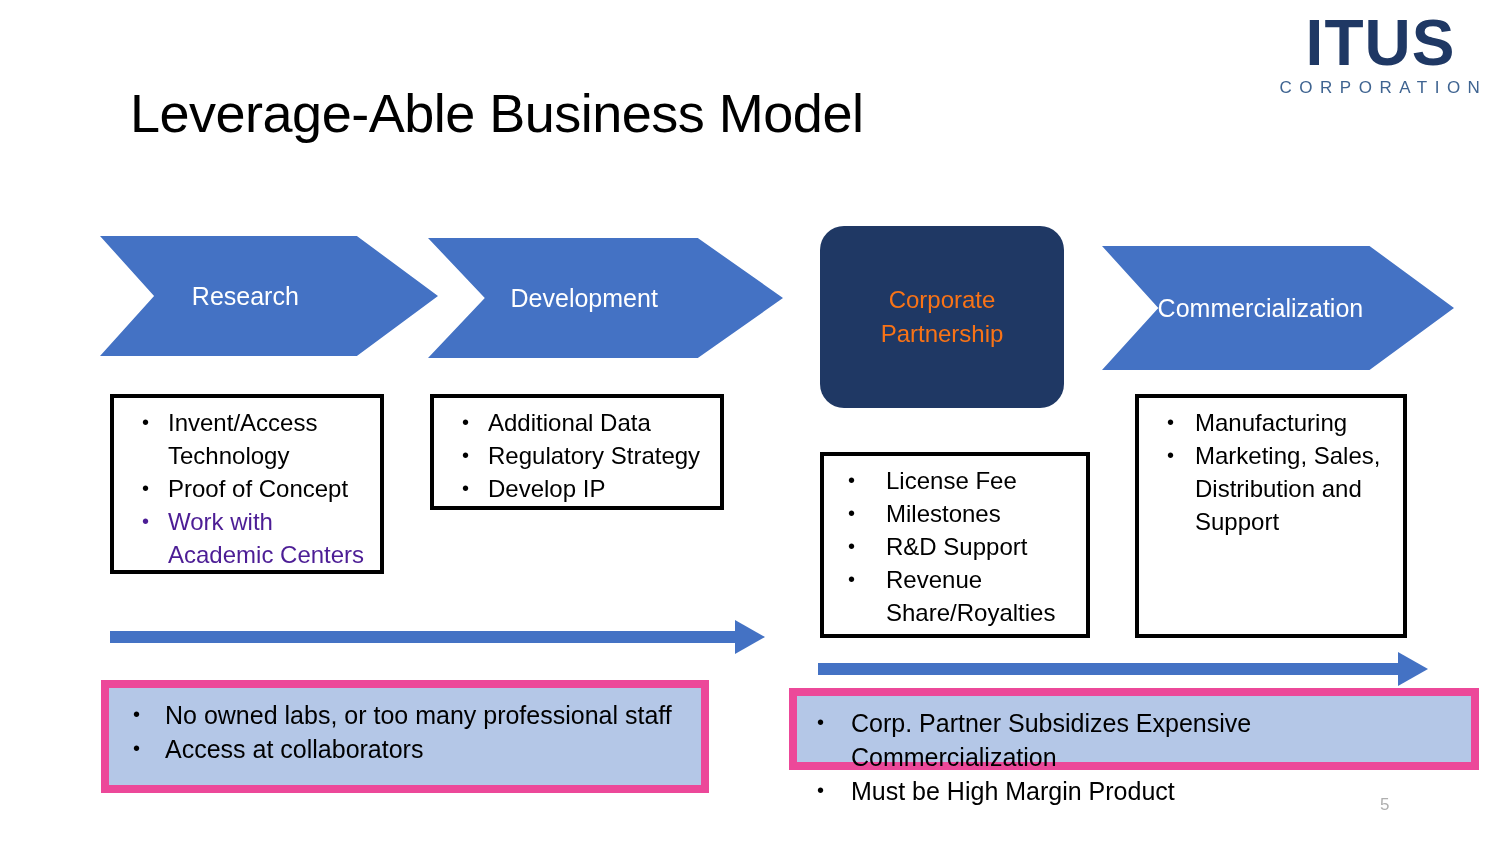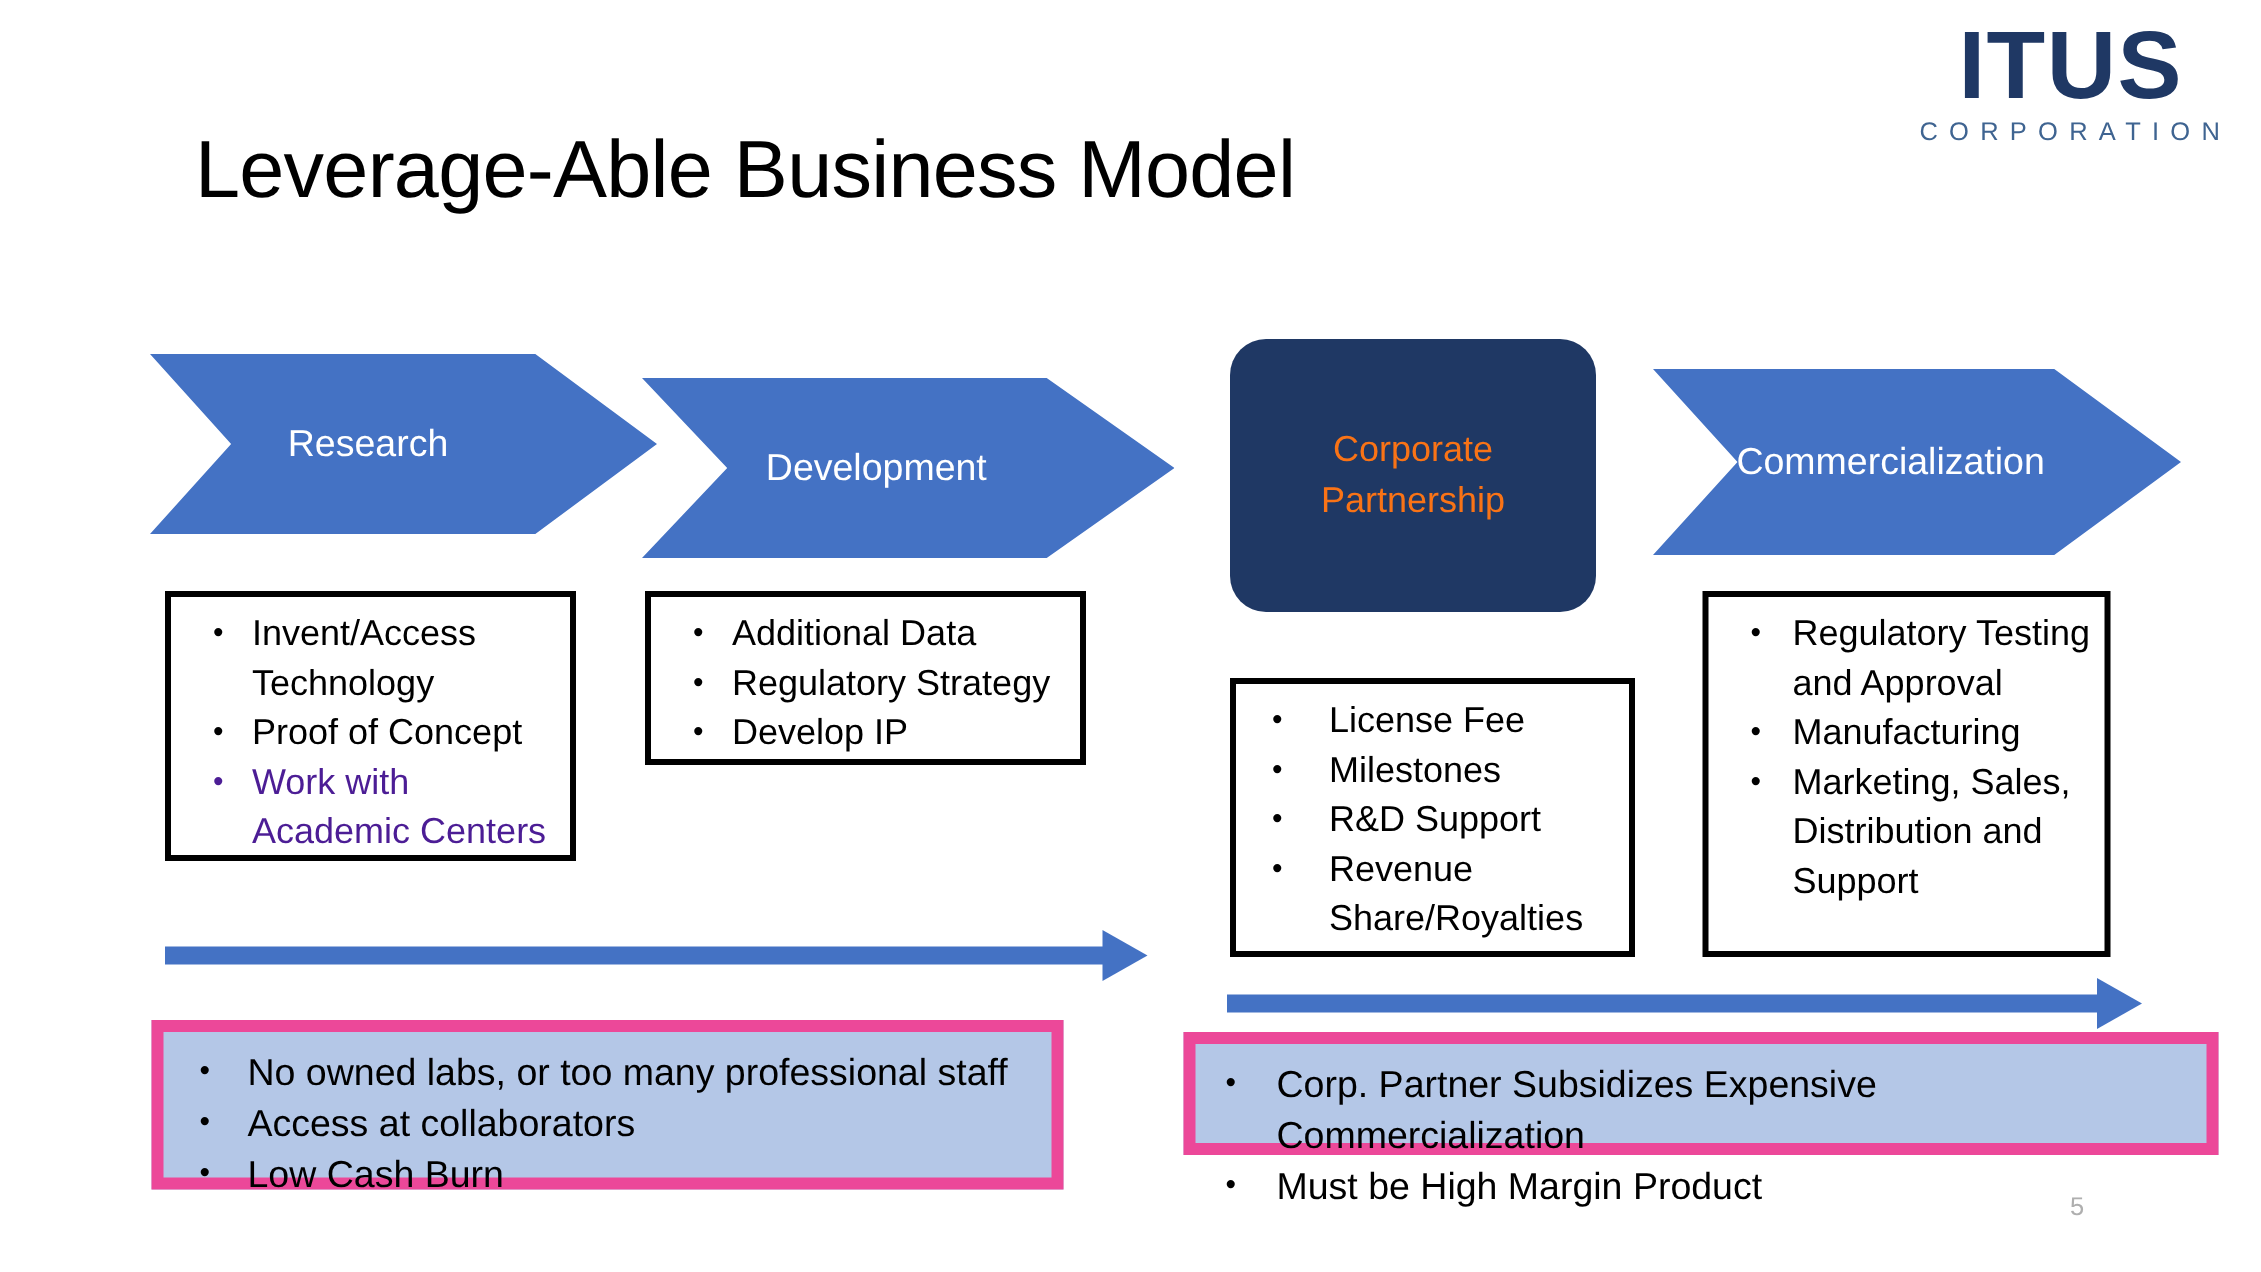--- a/index.html
+++ b/index.html
@@ -80,21 +80,21 @@
   #arrow-research {
     left: 100px;
     top: 236px;
     width: 338px;
     height: 120px;
   }
   #arrow-research .chevron-label { left: -7%; }
 
   #arrow-development {
     left: 428px;
-    top: 252px;
+    top: 238px;
     width: 355px;
     height: 120px;
   }
   #arrow-development .chevron-label { left: -6%; }
 
   #arrow-commercialization {
     left: 1102px;
     top: 246px;
     width: 352px;
     height: 124px;
@@ -315,41 +315,39 @@
   <ul>
     <li>License Fee</li>
     <li>Milestones</li>
     <li>R&amp;D Support</li>
     <li>Revenue Share/Royalties</li>
   </ul>
 </div>
 
 <div class="bullet-box" id="box-commercialization-items">
   <ul>
-    <li>Regulatory Testing and Approval</li>
     <li>Manufacturing</li>
     <li>Marketing, Sales, Distribution and Support</li>
   </ul>
 </div>
 
 <div class="long-arrow" id="arrow-bottom-left">
   <div class="shaft"></div>
   <div class="head"></div>
 </div>
 
 <div class="long-arrow" id="arrow-bottom-right">
   <div class="shaft"></div>
   <div class="head"></div>
 </div>
 
 <div class="bullet-panel" id="panel-bottom-left">
   <ul>
     <li>No owned labs, or too many professional staff</li>
     <li>Access at collaborators</li>
-    <li>Low Cash Burn</li>
   </ul>
 </div>
 
 <div class="bullet-panel" id="panel-bottom-right">
   <ul>
     <li>Corp. Partner Subsidizes Expensive Commercialization</li>
     <li>Must be High Margin Product</li>
   </ul>
 </div>
 

